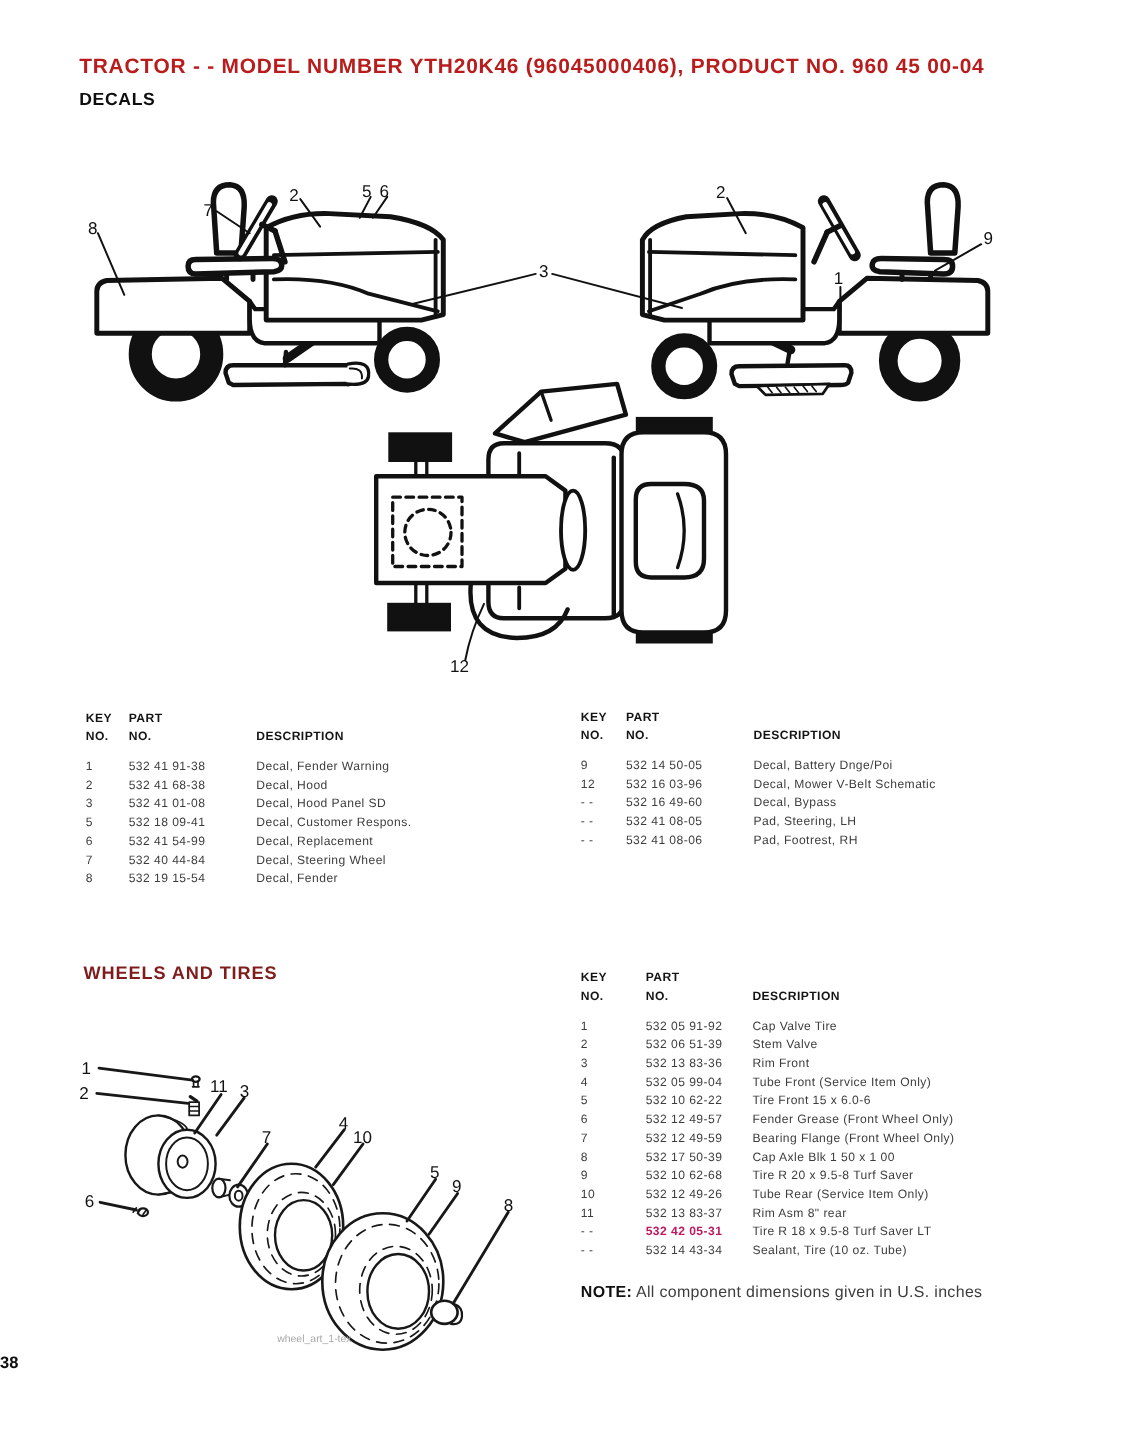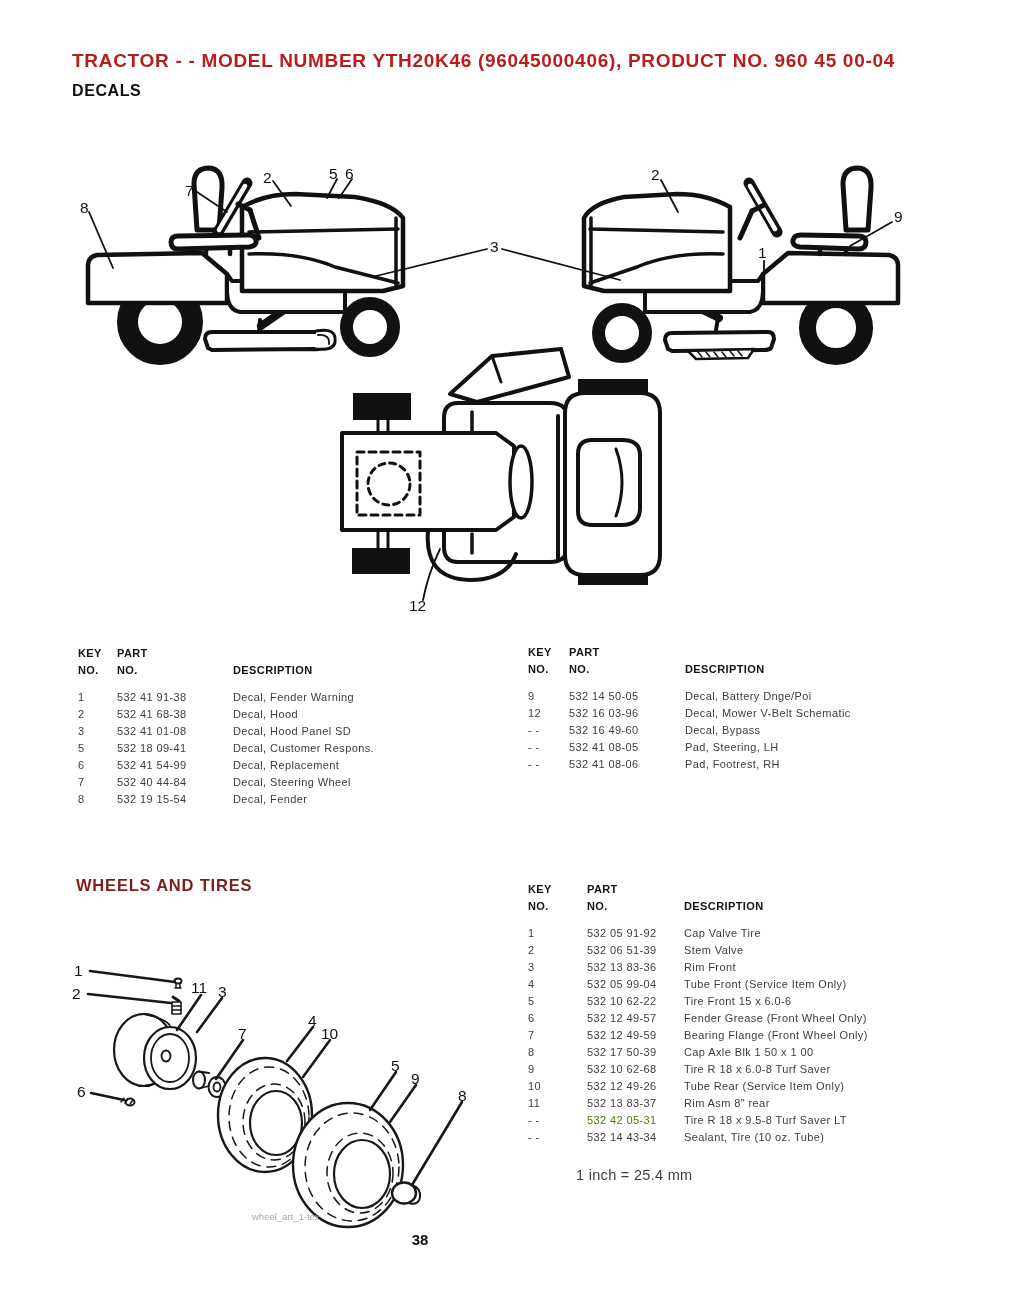--- a/index.html
+++ b/index.html
@@ -12,26 +12,26 @@
   .tbl{position:absolute;font-size:11px;letter-spacing:.4px;color:#3d3d3d;}
   .trow,.hrow{display:grid;line-height:17px;}
   .decals-l{left:78px;top:645px;width:420px;}
   .decals-l .trow,.decals-l .hrow{grid-template-columns:39px 116px auto;}
   .decals-r{left:528px;top:644px;width:460px;}
   .decals-r .trow,.decals-r .hrow{grid-template-columns:41px 116px auto;}
   .wheels-t{left:528px;top:881px;width:470px;}
   .wheels-t .trow,.wheels-t .hrow{grid-template-columns:59px 97px auto;}
   .hrow{font-weight:bold;color:#141414;}
   .hgap{height:10px;}
-  .pb{font-weight:normal;color:#4d7c0f;}
+  .pb{font-weight:bold;color:#be185d;}
   .wheels-heading{position:absolute;left:76px;top:876px;font-size:16.5px;font-weight:bold;letter-spacing:.8px;color:#7f1d1d;}
   .note{position:absolute;left:528px;top:1166px;font-size:14.5px;line-height:18px;color:#3d3d3d;letter-spacing:.3px;}
   .note b{color:#111;}
   .note .l2{margin-left:48px;}
-  .pageno{position:absolute;left:0;top:1231px;width:840px;text-align:center;font-size:15px;font-weight:bold;color:#0e0e0e;}
+  .pageno{position:absolute;left:0;top:1231px;width:840px;font-size:15px;font-weight:bold;color:#0e0e0e;}
   span{display:block;}
 </style>
 </head>
 <body>
 
 <div class="title">TRACTOR - - MODEL NUMBER YTH20K46 (96045000406), PRODUCT NO. 960 45 00-04</div>
 <div class="subtitle">DECALS</div>
 
 <svg class="art-main" viewBox="0 0 1024 470">
   <g stroke="#111" fill="none" stroke-width="4" stroke-linejoin="round" stroke-linecap="round">
@@ -280,21 +280,21 @@
       <span>Bearing Flange (Front Wheel Only)</span>
     </div>
   <div class="trow">
       <span>8</span>
       <span>532 17 50-39</span>
       <span>Cap Axle Blk 1 50 x 1 00</span>
     </div>
   <div class="trow">
       <span>9</span>
       <span>532 10 62-68</span>
-      <span>Tire R 18 x 6.0-8 Turf Saver</span>
+      <span>Tire R 20 x 9.5-8 Turf Saver</span>
     </div>
   <div class="trow">
       <span>10</span>
       <span>532 12 49-26</span>
       <span>Tube Rear (Service Item Only)</span>
     </div>
   <div class="trow">
       <span>11</span>
       <span>532 13 83-37</span>
       <span>Rim Asm 8" rear</span>
@@ -386,16 +386,16 @@
   <text x="17" y="167">6</text>
   <text x="248" y="96">4</text>
   <text x="261" y="109">10</text>
   <text x="331" y="141">5</text>
   <text x="351" y="154">9</text>
   <text x="398" y="171">8</text>
   <text x="192" y="290" style="font-size:9.5px;fill:#a8a8a8">wheel_art_1-tex</text>
 </svg>
 
 <div class="note">
-  <div class="l2">1 inch = 25.4 mm</div>
+  <div><b style="display:inline">NOTE:</b> <span style="display:inline">All component dimensions given in U.S. inches</span></div>
 </div>
 
 <div class="pageno">38</div>
 
 </body></html>

